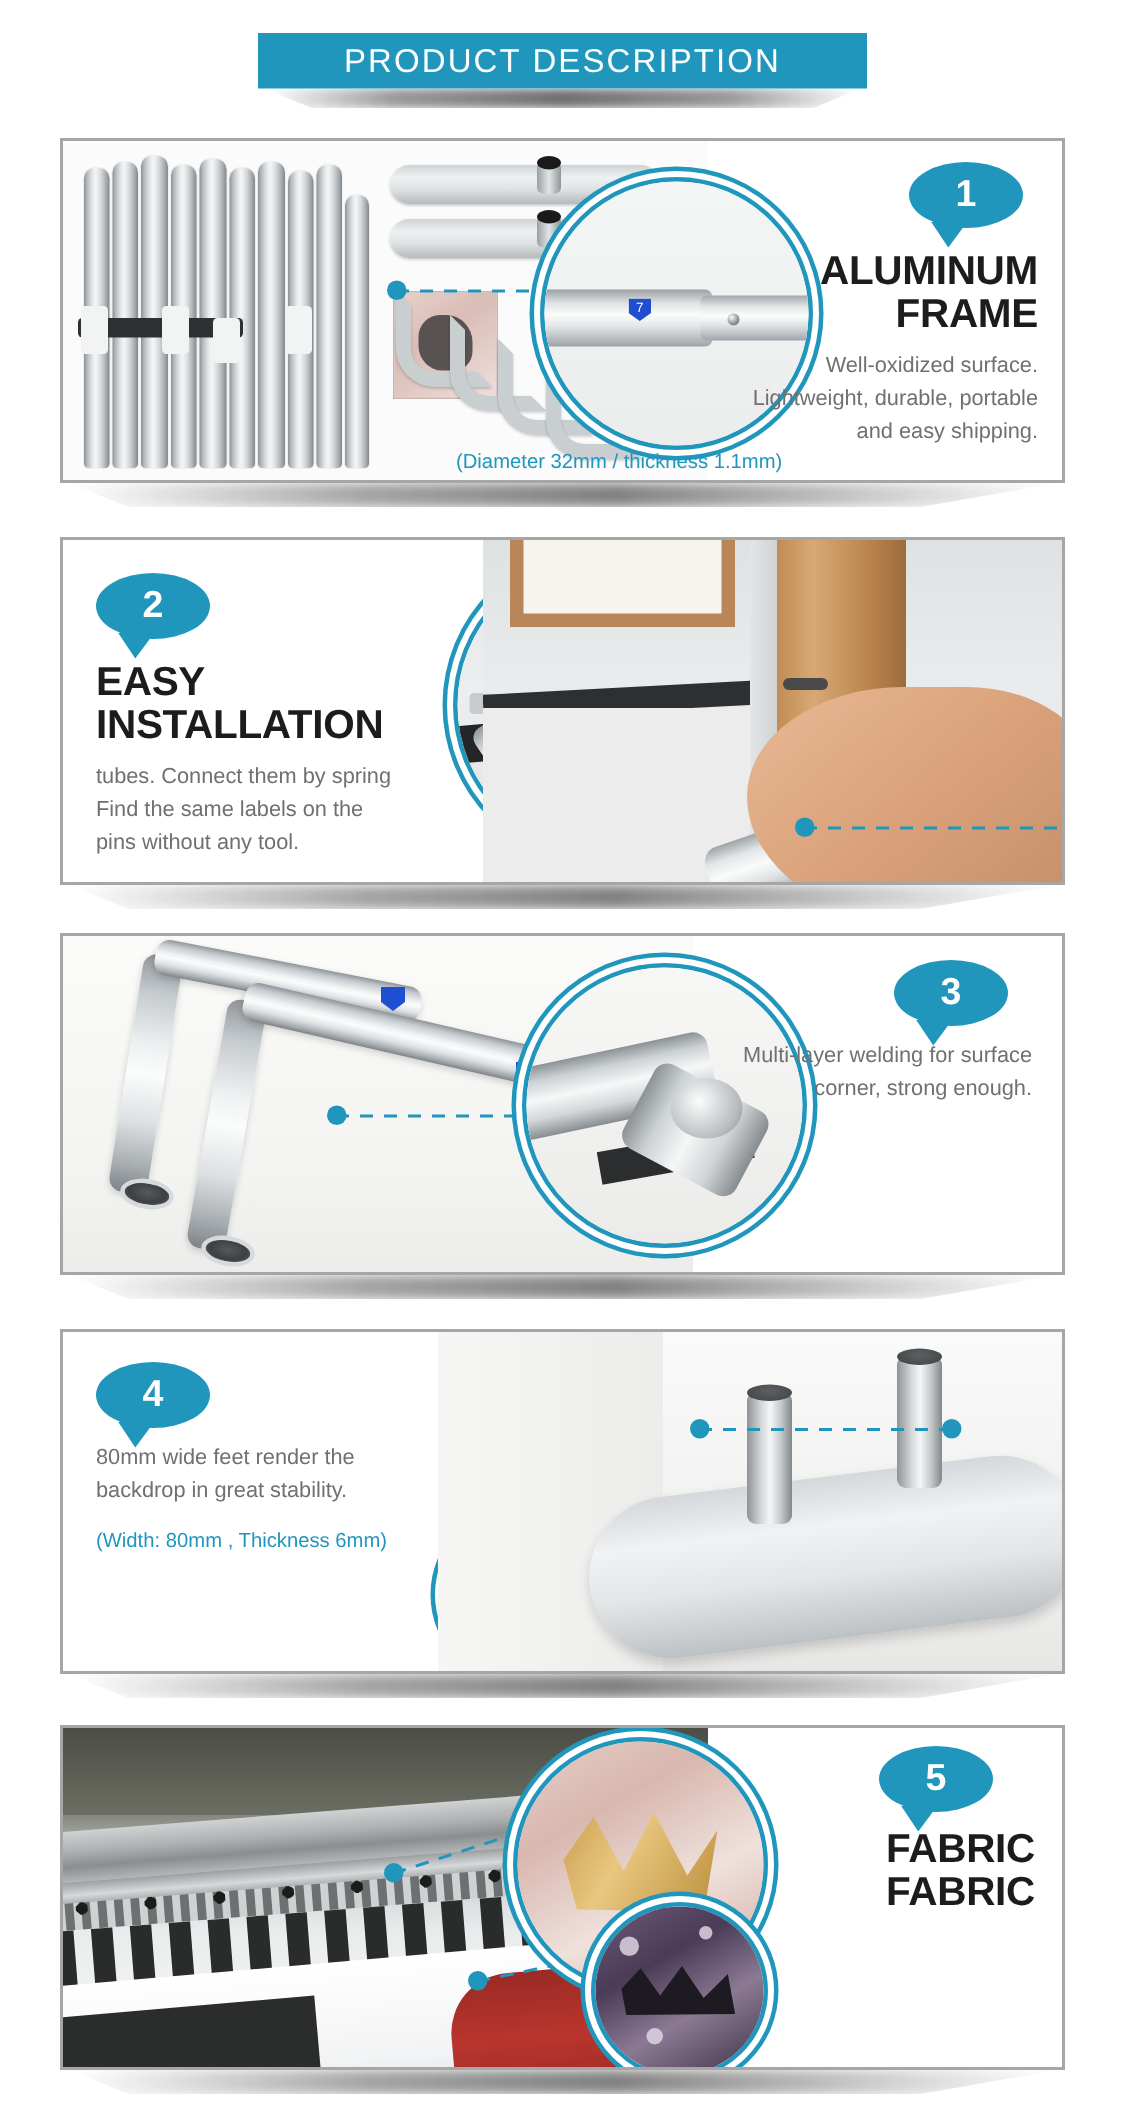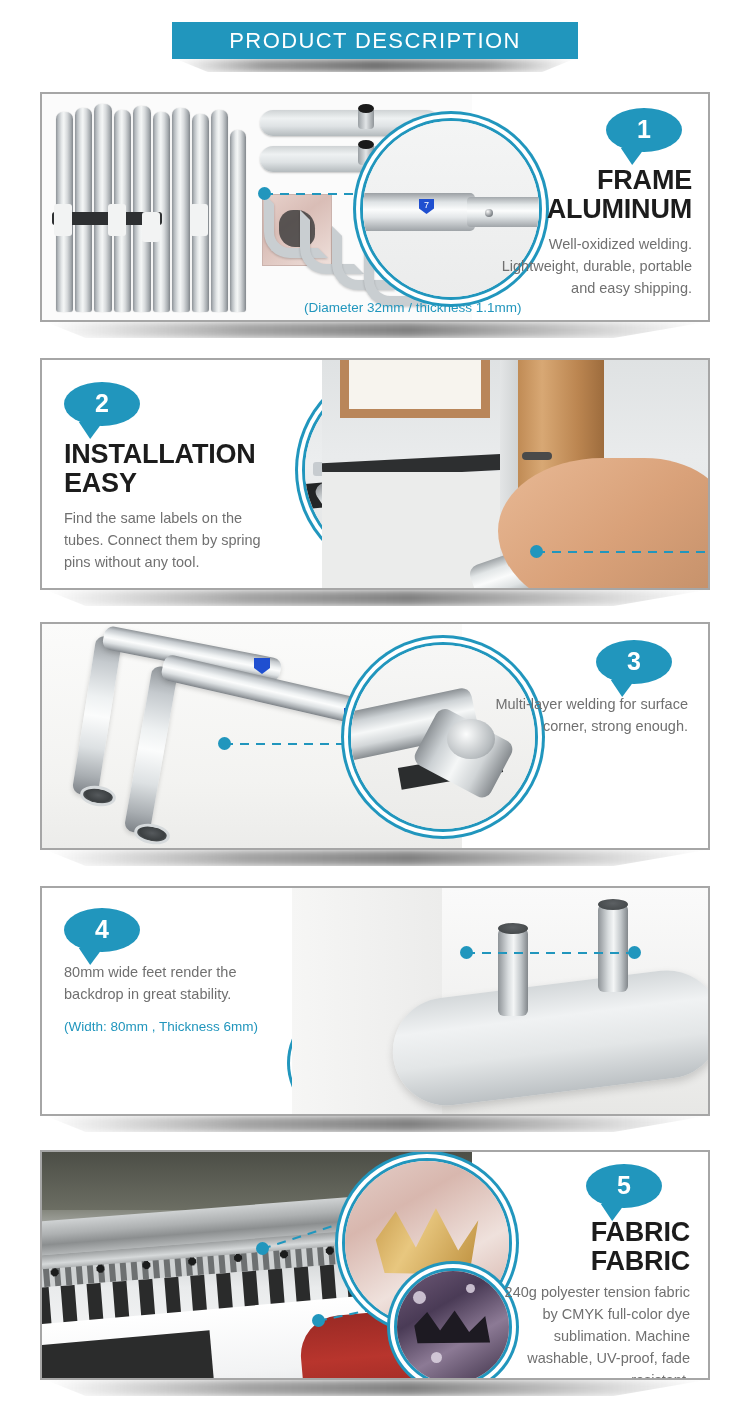--- a/index.html
+++ b/index.html
@@ -476,47 +476,47 @@
       <div class="blue-tag" style="left:56px;  top:78px;">7</div>
       <div class="rivet" style="left:122px; top:88px;"></div>
     </div>
   </div>
 
   <div class="textblock align-right" style="padding-top:14px;">
     <div class="bubble" style="margin-left:auto; margin-right:10px;">
       <span class="bubble-num">1</span>
     </div>
     <div class="heading">
+      <div>ALUMINUM</div>
       <div>FRAME</div>
-      <div>ALUMINUM</div>
     </div>
     <div class="body-text">
-      <div>Well-oxidized welding.</div>
+      <div>Well-oxidized surface.</div>
       <div>Lightweight, durable, portable</div>
       <div>and easy shipping.</div>
     </div>
   </div>
 
   <div class="spec-note" style="position:absolute; left:262px; top:192px;">(Diameter 32mm / thickness 1.1mm)</div>
 </div>
 <div class="panel-shadow" id="shadow-1"></div>
 
 <div class="panel" id="panel-2">
 
   <div class="textblock align-left" style="padding-left:22px; padding-top:22px;">
     <div class="bubble">
       <span class="bubble-num">2</span>
     </div>
     <div class="heading">
+      <div>EASY</div>
       <div>INSTALLATION</div>
-      <div>EASY</div>
     </div>
     <div class="body-text">
+      <div>tubes. Connect them by spring</div>
       <div>Find the same labels on the</div>
-      <div>tubes. Connect them by spring</div>
       <div>pins without any tool.</div>
     </div>
   </div>
 
   <div class="media right-side" style="flex:0 0 386px;">
     <div class="scene">
       <div class="s2-room"></div>
       <div class="s2-window"></div>
       <div class="s2-floorline"></div>
       <div class="s2-wall-lower"></div>
@@ -711,22 +711,15 @@
   </div>
 
   <div class="textblock align-right" style="padding-top:12px; padding-right:18px;">
     <div class="bubble" style="margin-left:auto; margin-right:28px;">
       <span class="bubble-num">5</span>
     </div>
     <div class="heading" style="margin-top:10px;">
       <div>FABRIC</div>
       <div>FABRIC</div>
     </div>
-    <div class="body-text" style="margin-top:5px;">
-      <div>240g polyester tension fabric</div>
-      <div>by CMYK full-color dye</div>
-      <div>sublimation. Machine</div>
-      <div>washable, UV-proof, fade</div>
-      <div>resistant.</div>
-    </div>
   </div>
 </div>
 <div class="panel-shadow" id="shadow-5"></div>
 
 </body></html>

